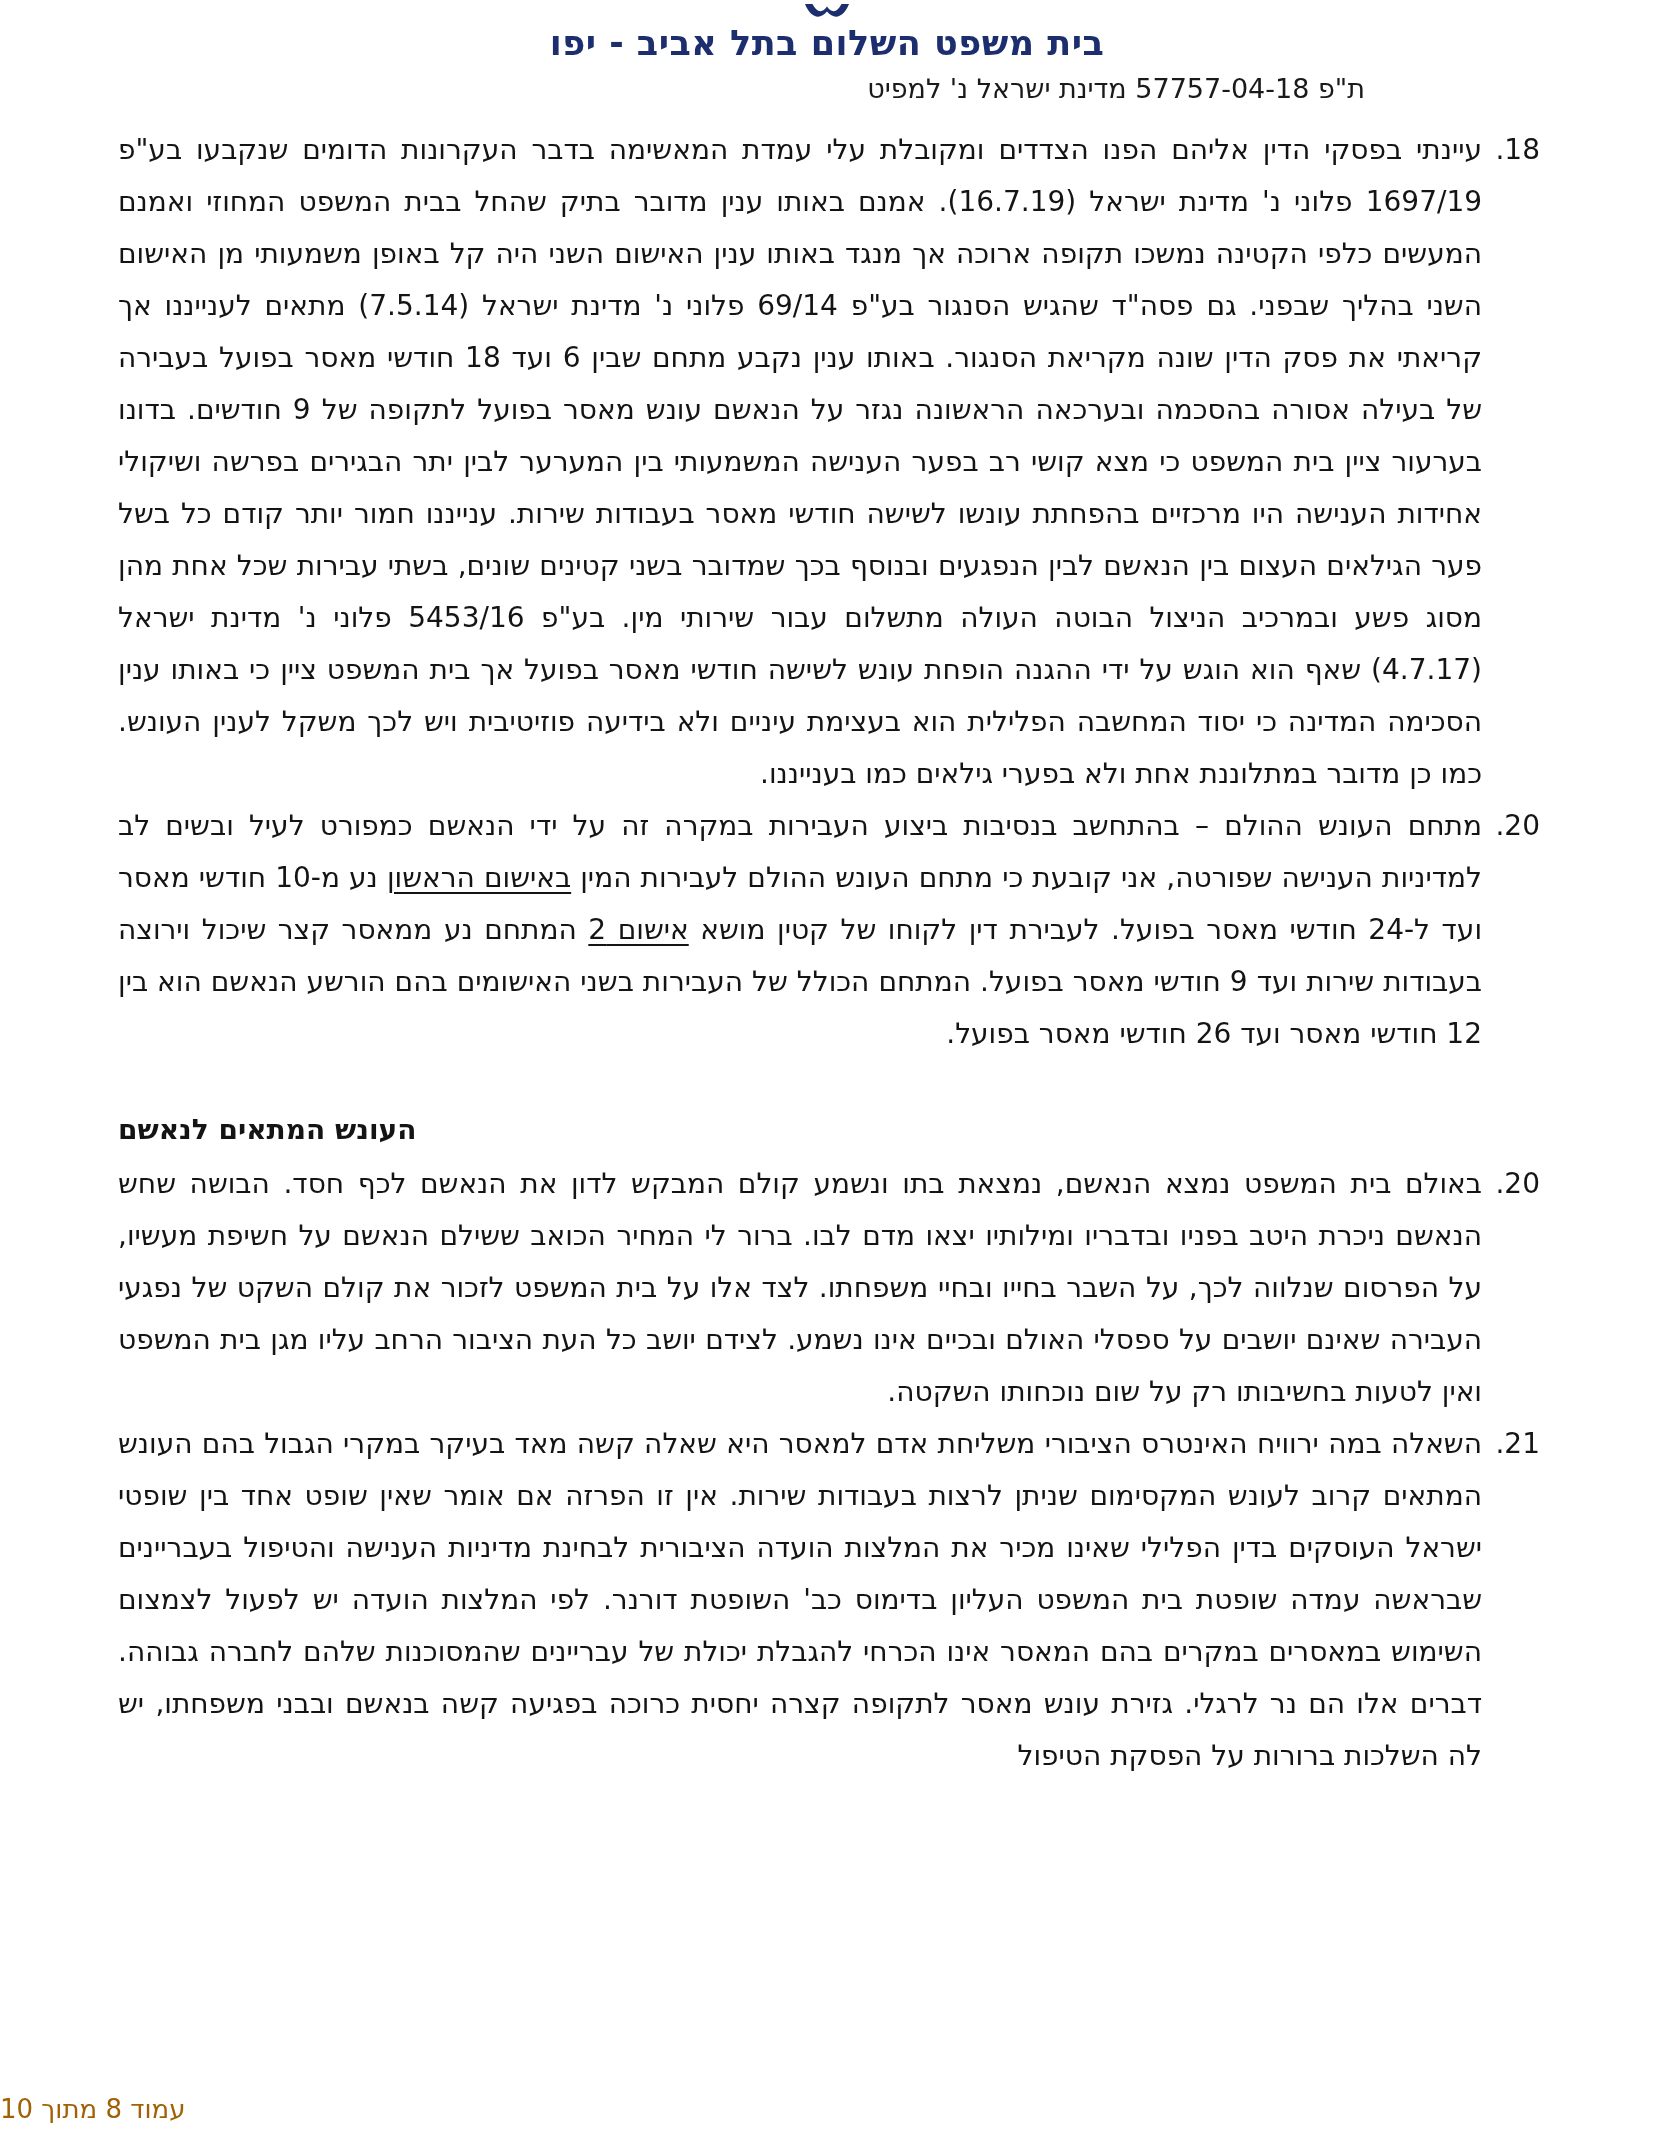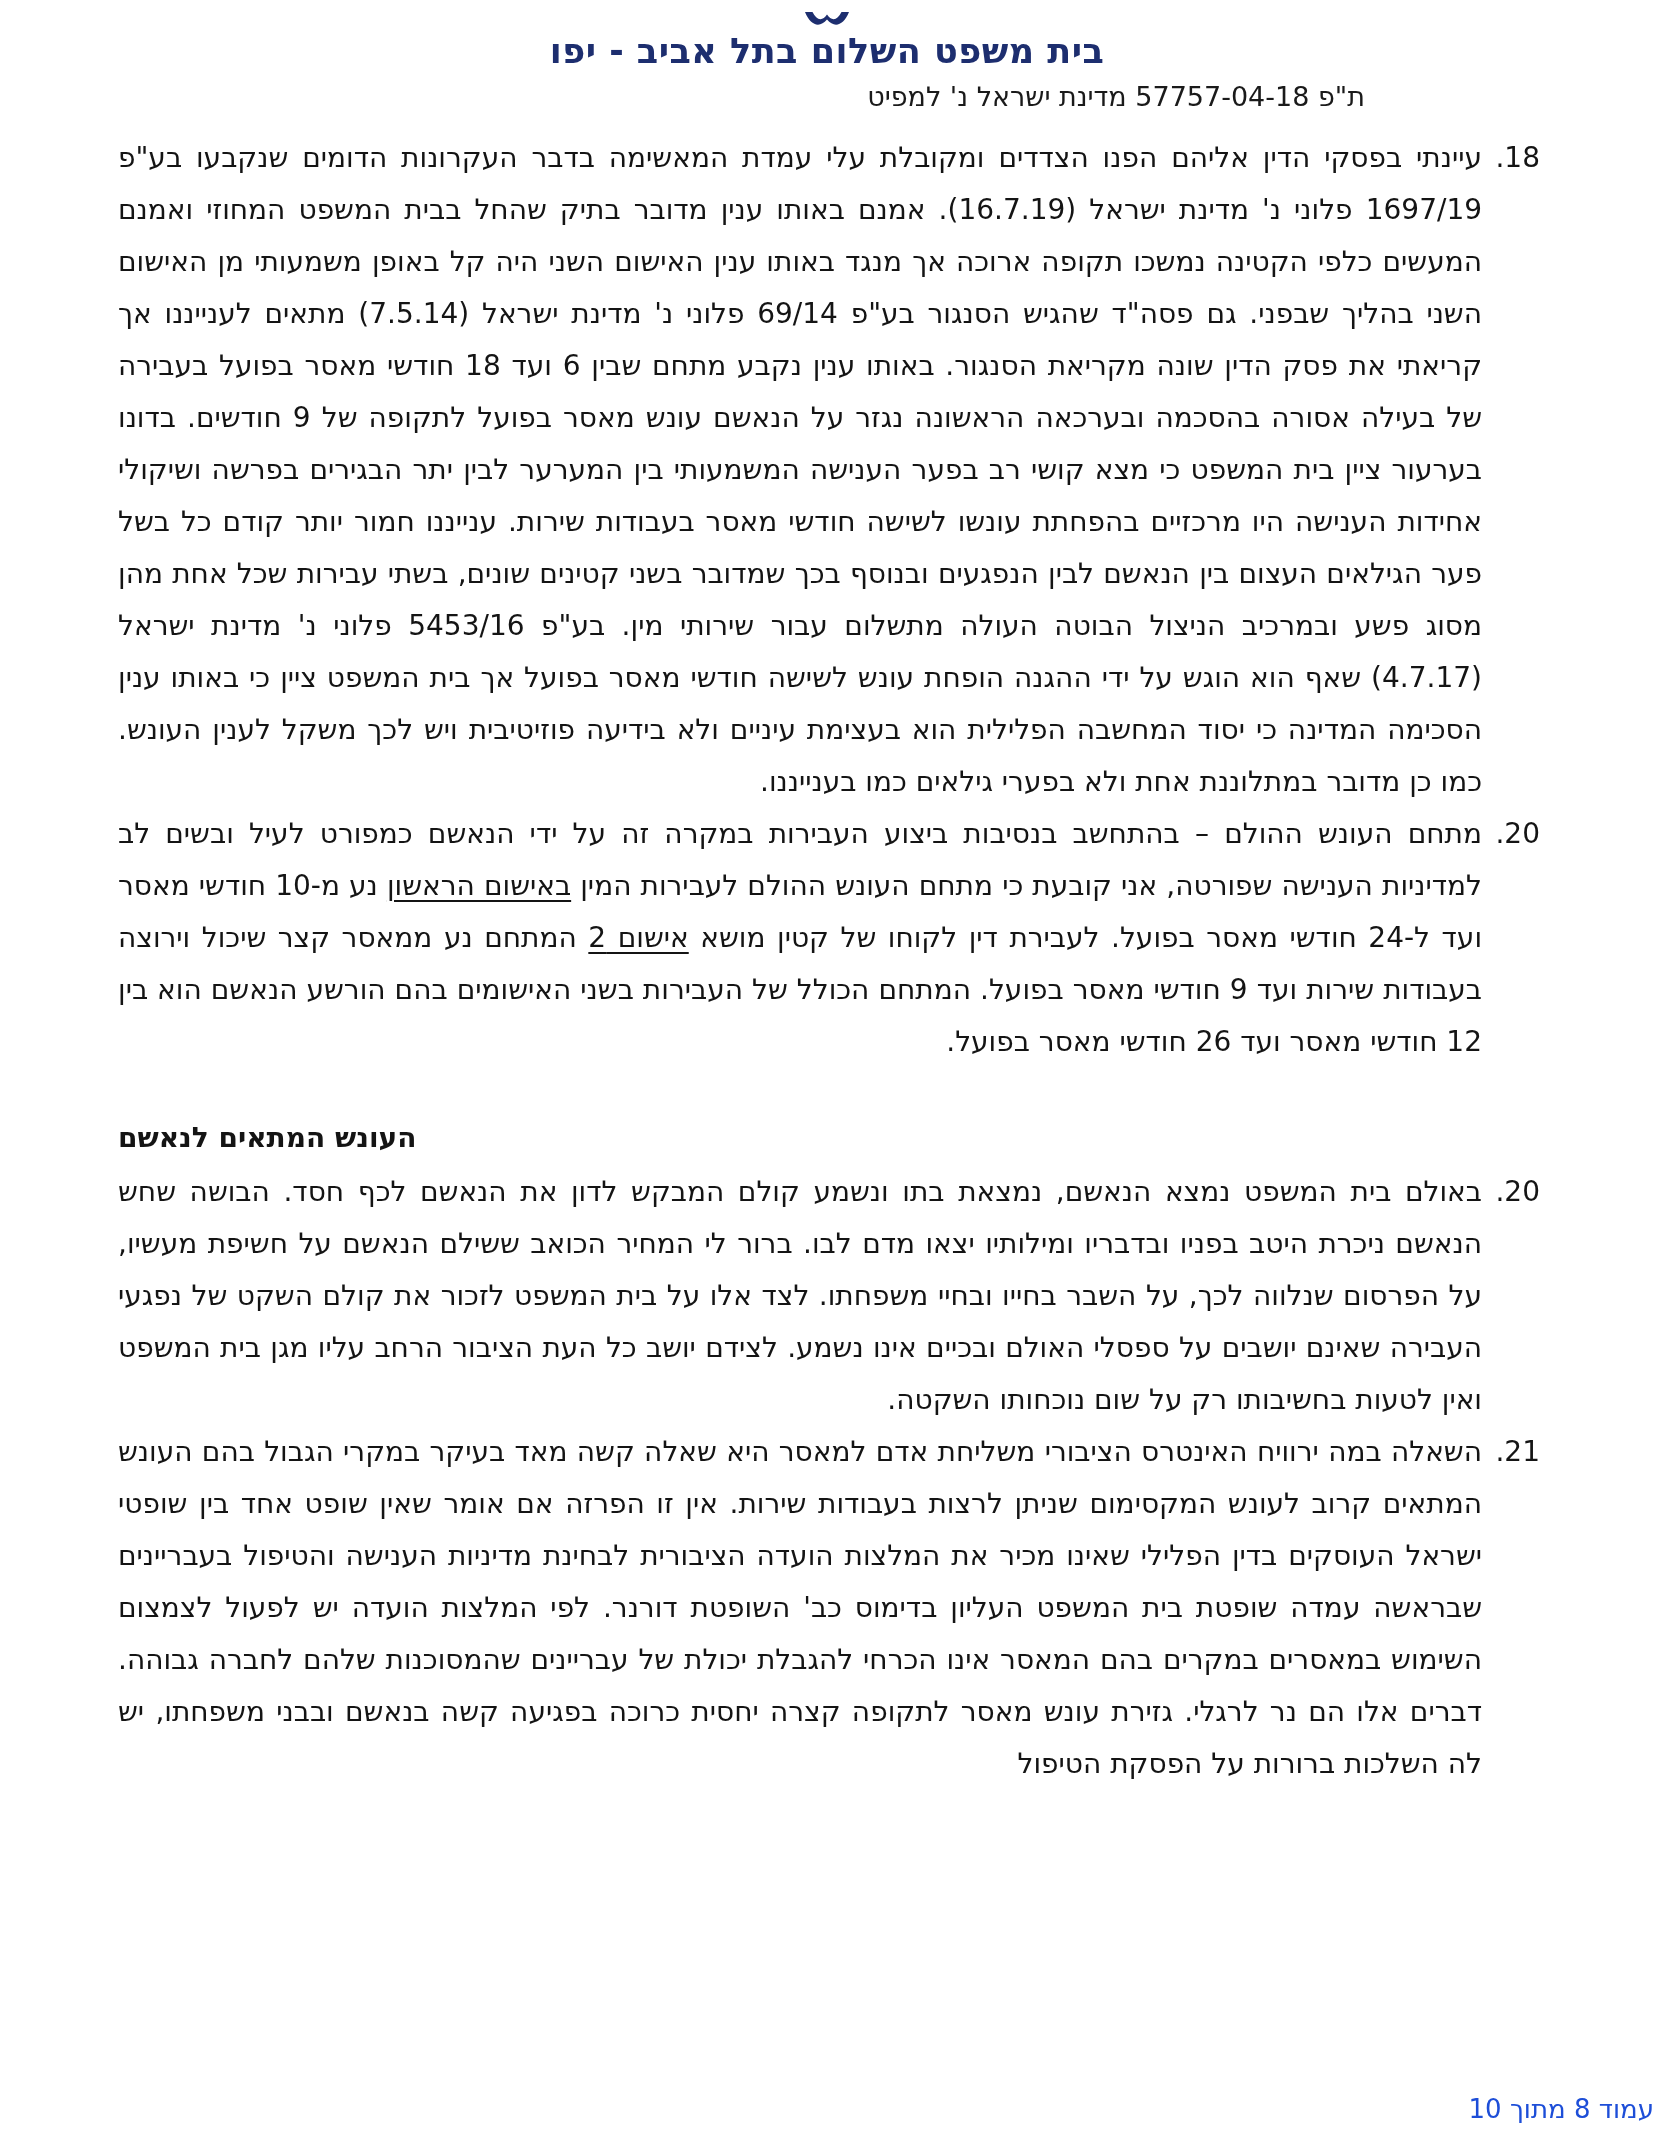--- a/index.html
+++ b/index.html
@@ -4,21 +4,21 @@
 <style>
   html,body{margin:0;padding:0;background:#ffffff;}
   .page{
     position:relative;
     width:1654px;height:2146px;
     background:#ffffff;
     overflow:hidden;
     font-family:"DejaVu Sans", sans-serif;
     color:#141414;
   }
-  .header{padding-top:12px;text-align:center;}
+  .header{padding-top:4px;text-align:center;}
   .emblem{height:17px;display:flex;justify-content:center;align-items:flex-start;overflow:hidden;}
   .court-name{
     direction:rtl;
     color:#1d2e6f;
     font-weight:bold;
     font-size:35px;
     line-height:42px;
     letter-spacing:0.5px;
     margin-top:1px;
   }
@@ -47,24 +47,24 @@
     text-align:left;
     font-size:28px;
     line-height:52px;
     margin:44px 0 2px 0;
   }
   .r-b{font-weight:normal;}
   .r-u{text-decoration:underline;text-decoration-thickness:2px;text-underline-offset:5px;}
   .footer{
     position:absolute;
     left:0;right:0;bottom:22px;
-    text-align:right;
+    text-align:left;
     direction:rtl;
     font-size:26px;
-    color:#1d4ed8;
+    color:#a16207;
   }
 </style>
 </head>
 <body>
 
 <div class="page">
 
   <div class="header">
     <div class="emblem">
       <svg width="46" height="17" viewBox="0 0 46 17" aria-hidden="true">

